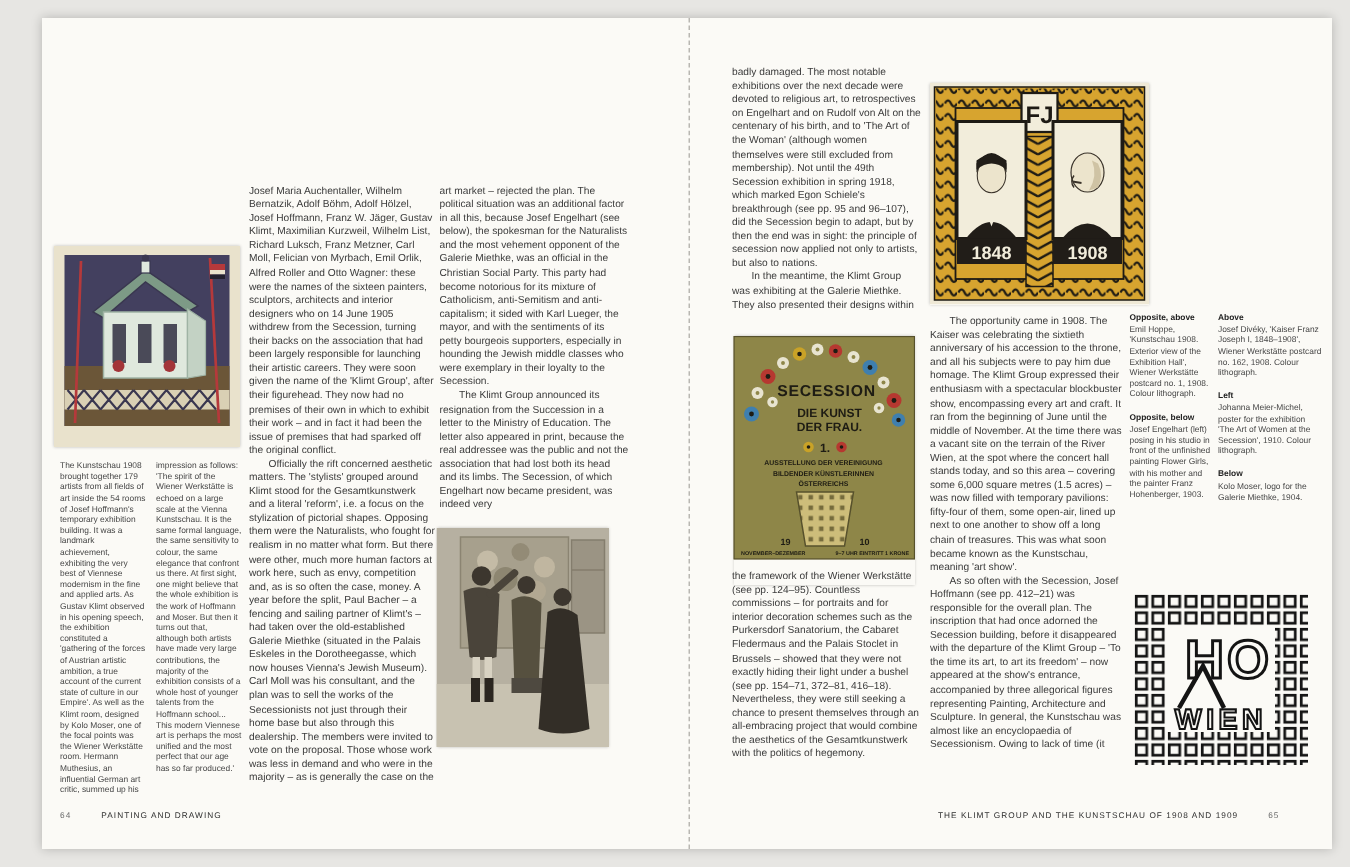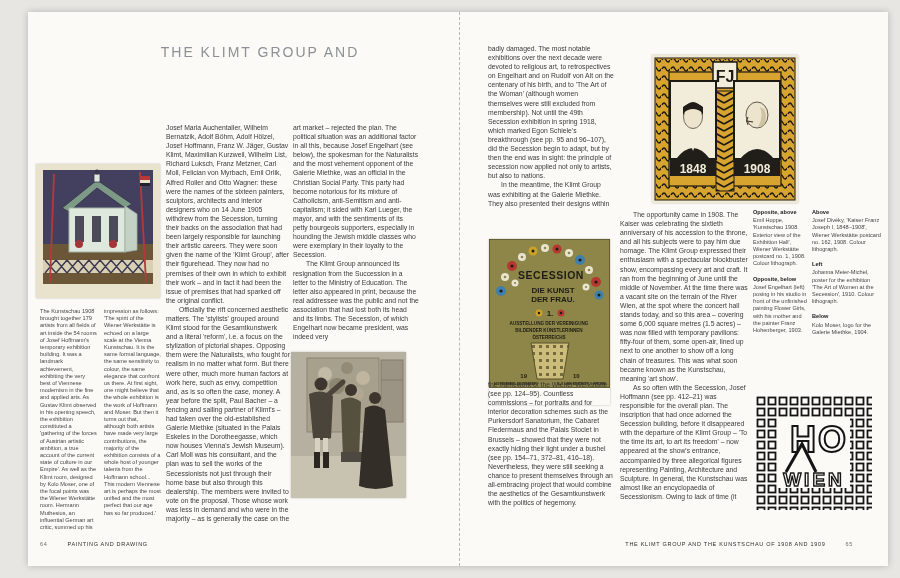--- a/index.html
+++ b/index.html
@@ -26,21 +26,20 @@
   img,svg{display:block;}
   .artframe{box-shadow:0 0 2px rgba(0,0,0,.25);}
 </style>
 </head>
 <body>
 
 <div class="spread"></div>
 <div class="fold"></div>
 
 <div class="abs title">
-  <div>THE KLIMT GROUP AND</div>
 </div>
 
 <div class="abs artframe" style="left:36px;top:164px;width:124px;height:134px;">
   <svg width="124" height="134" viewBox="0 0 124 134">
     <rect x="0" y="0" width="124" height="134" fill="#e9e2cc"></rect>
     <rect x="7" y="6" width="110" height="114" fill="#43405f"></rect>
     <rect x="7" y="80" width="110" height="40" fill="#6b5638"></rect>
 
     <polygon points="26,44 61,16 96,40 89,44 61,24 33,48" fill="#7d9a86" stroke="#3a3750" stroke-width="1"></polygon>
     <rect x="33" y="44" width="56" height="44" fill="#dfe8dd" stroke="#9fb3a4" stroke-width="1"></rect>
@@ -115,21 +114,21 @@
 <div class="abs footer" style="left:40px;top:541px;">
   <span class="pg">64</span>
   <span>PAINTING AND DRAWING</span>
 </div>
 
 <div class="abs col" style="left:488px;top:44px;width:126px;">
   <p>badly damaged. The most notable exhibitions over the next decade were devoted to religious art, to retrospectives on Engelhart and on Rudolf von Alt on the centenary of his birth, and to 'The Art of the Woman' (although women themselves were still excluded from membership). Not until the 49th Secession exhibition in spring 1918, which marked Egon Schiele's breakthrough (see pp. 95 and 96–107), did the Secession begin to adapt, but by then the end was in sight: the principle of secession now applied not only to artists, but also to nations.</p>
   <p class="indent">In the meantime, the Klimt Group was exhibiting at the Galerie Miethke. They also presented their designs within</p>
 </div>
 
-<div class="abs artframe" style="left:489px;top:239px;width:121px;height:166px;">
+<div class="abs artframe" style="left:489px;top:224px;width:121px;height:166px;">
   <svg width="121" height="149" viewBox="0 0 121 149">
     <defs>
       <pattern id="basket" width="7" height="7" patternUnits="userSpaceOnUse">
         <rect width="7" height="7" fill="#cdbd7a"></rect>
         <rect x="1" y="1" width="3" height="3" fill="#756b3c"></rect>
       </pattern>
     </defs>
     <rect width="121" height="149" fill="#8e8648" stroke="#57512c" stroke-width="1.5"></rect>
 
     <g>
@@ -183,21 +182,21 @@
       <text x="5" y="146" font-size="3.6">NOVEMBER–DEZEMBER</text>
       <text x="117" y="146" font-size="3.6" text-anchor="end">9–7 UHR EINTRITT 1 KRONE</text>
     </g>
   </svg>
 </div>
 
 <div class="abs col" style="left:488px;top:380px;width:126px;">
   <p>the framework of the Wiener Werkstätte (see pp. 124–95). Countless commissions – for portraits and for interior decoration schemes such as the Purkersdorf Sanatorium, the Cabaret Fledermaus and the Palais Stoclet in Brussels – showed that they were not exactly hiding their light under a bushel (see pp. 154–71, 372–81, 416–18). Nevertheless, they were still seeking a chance to present themselves through an all-embracing project that would combine the aesthetics of the Gesamtkunstwerk with the politics of hegemony.</p>
 </div>
 
-<div class="abs artframe" style="left:620px;top:55px;width:146px;height:148px;margin-left:32px;">
+<div class="abs artframe" style="left:620px;top:55px;width:146px;height:148px;">
   <svg width="146" height="148" viewBox="0 0 146 148">
     <defs>
       <pattern id="curls" width="9" height="9" patternUnits="userSpaceOnUse">
         <rect width="9" height="9" fill="#d7a42f"></rect>
         <path d="M1,5 q2,-4 4,0 t4,0" stroke="#1d1a14" fill="none" stroke-width="1.5"></path>
       </pattern>
       <pattern id="fern" width="18" height="7" patternUnits="userSpaceOnUse">
         <rect width="18" height="7" fill="#d7a42f"></rect>
         <path d="M0,6 L9,1 L18,6" stroke="#1d1a14" fill="none" stroke-width="1.6"></path>
       </pattern>

